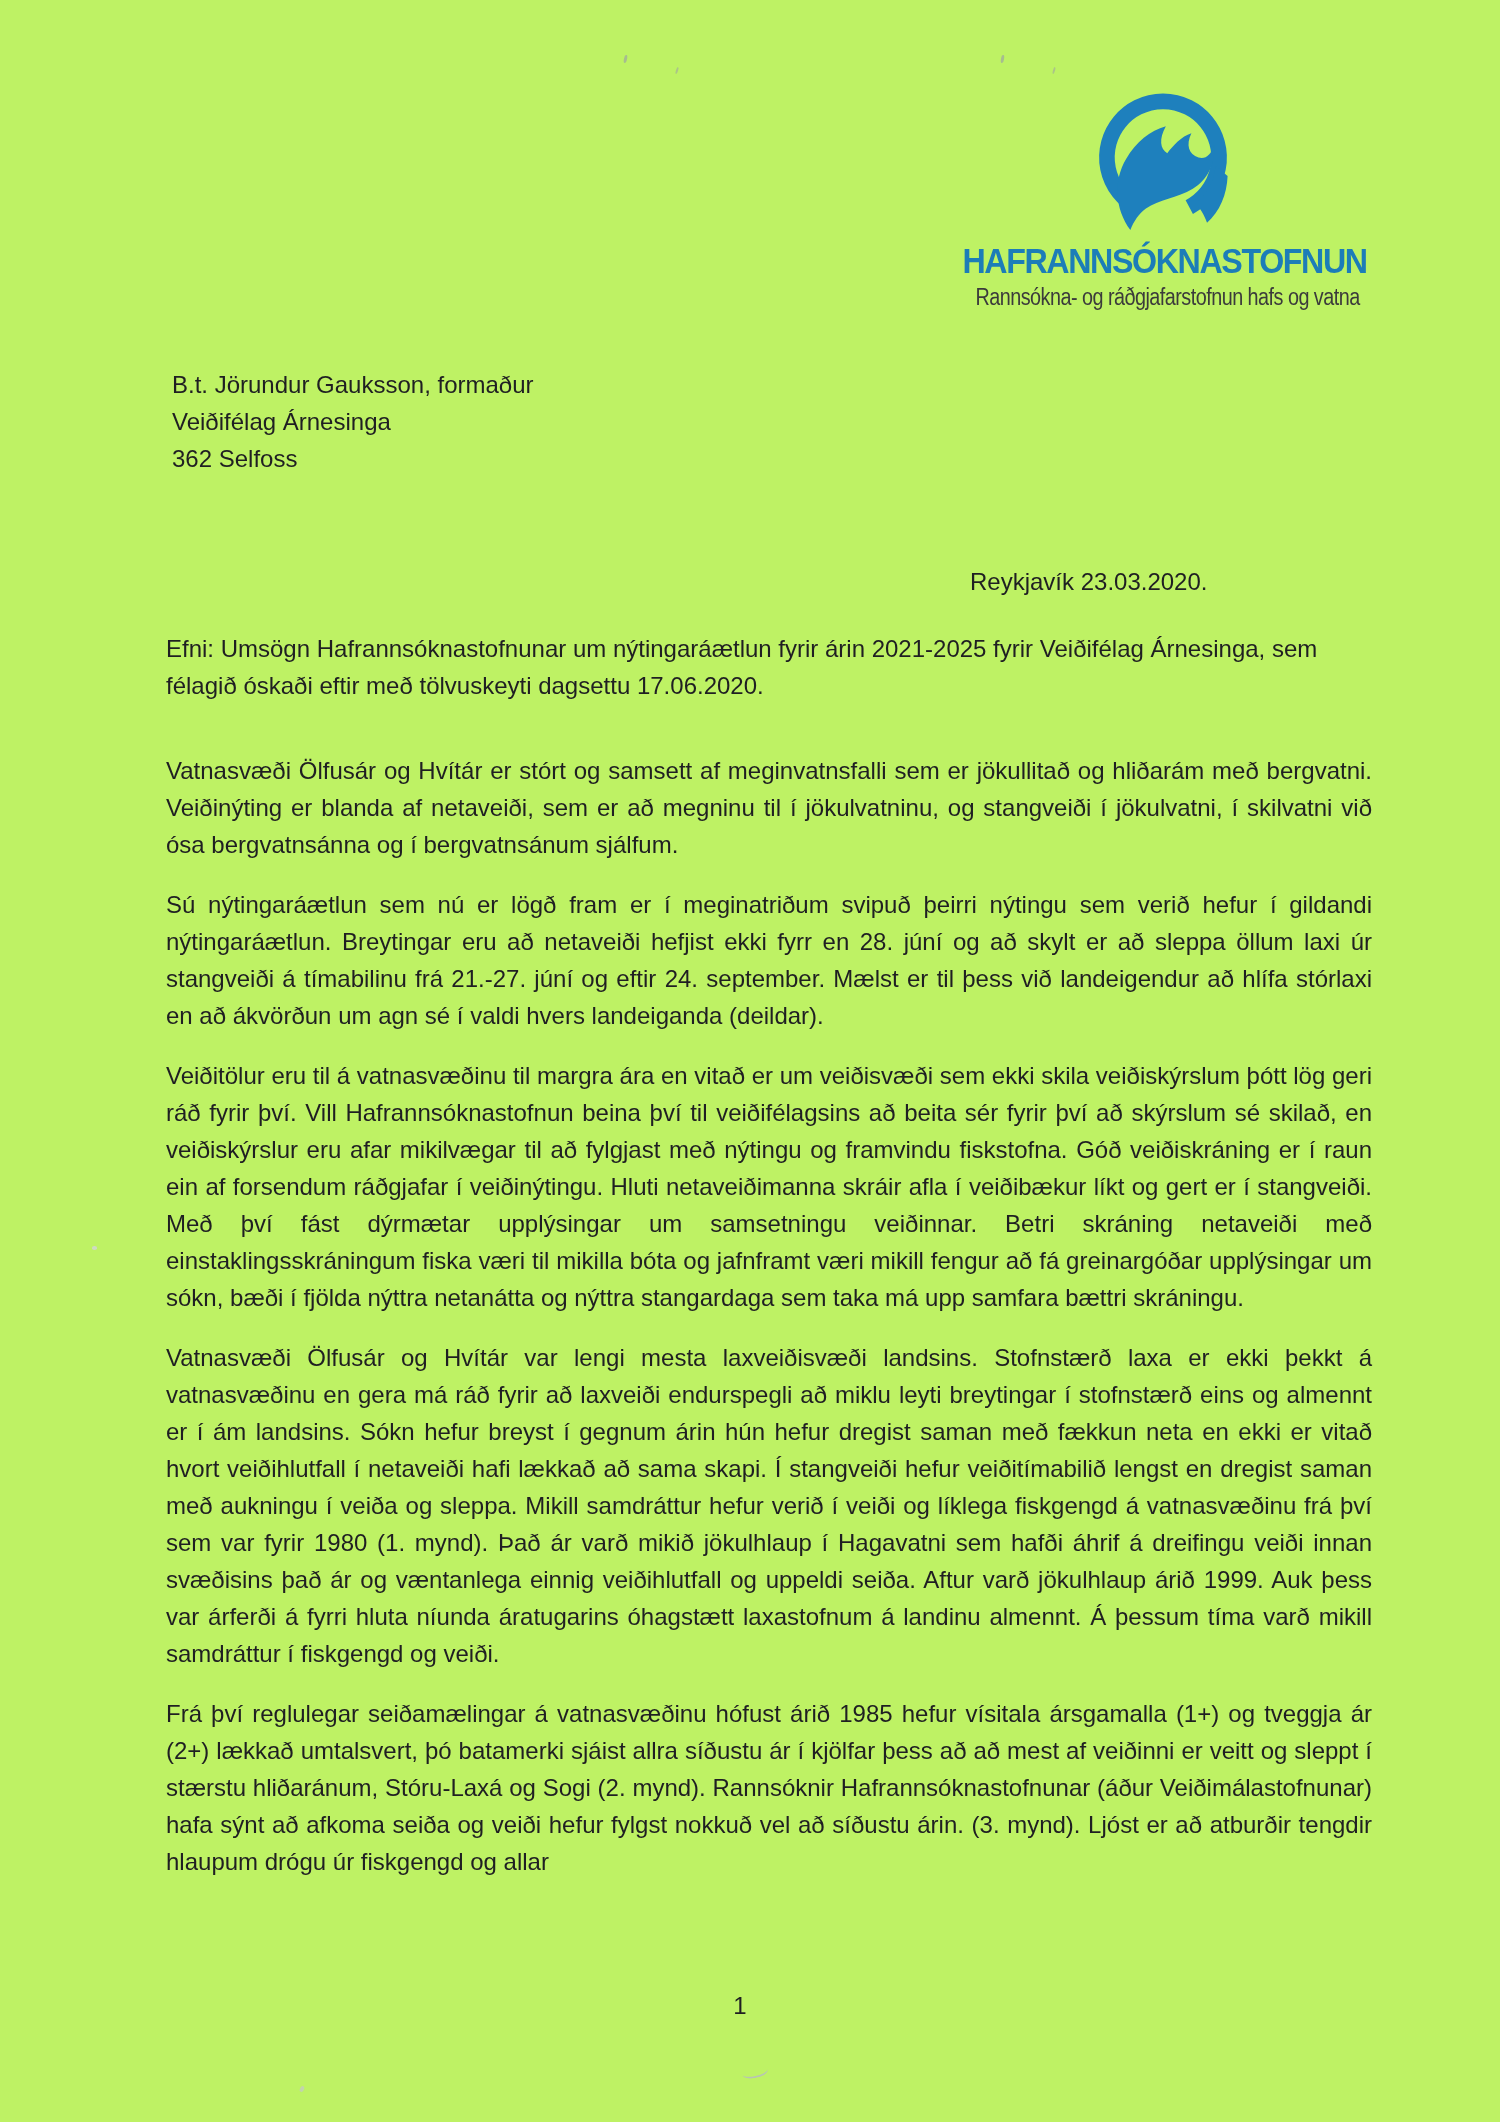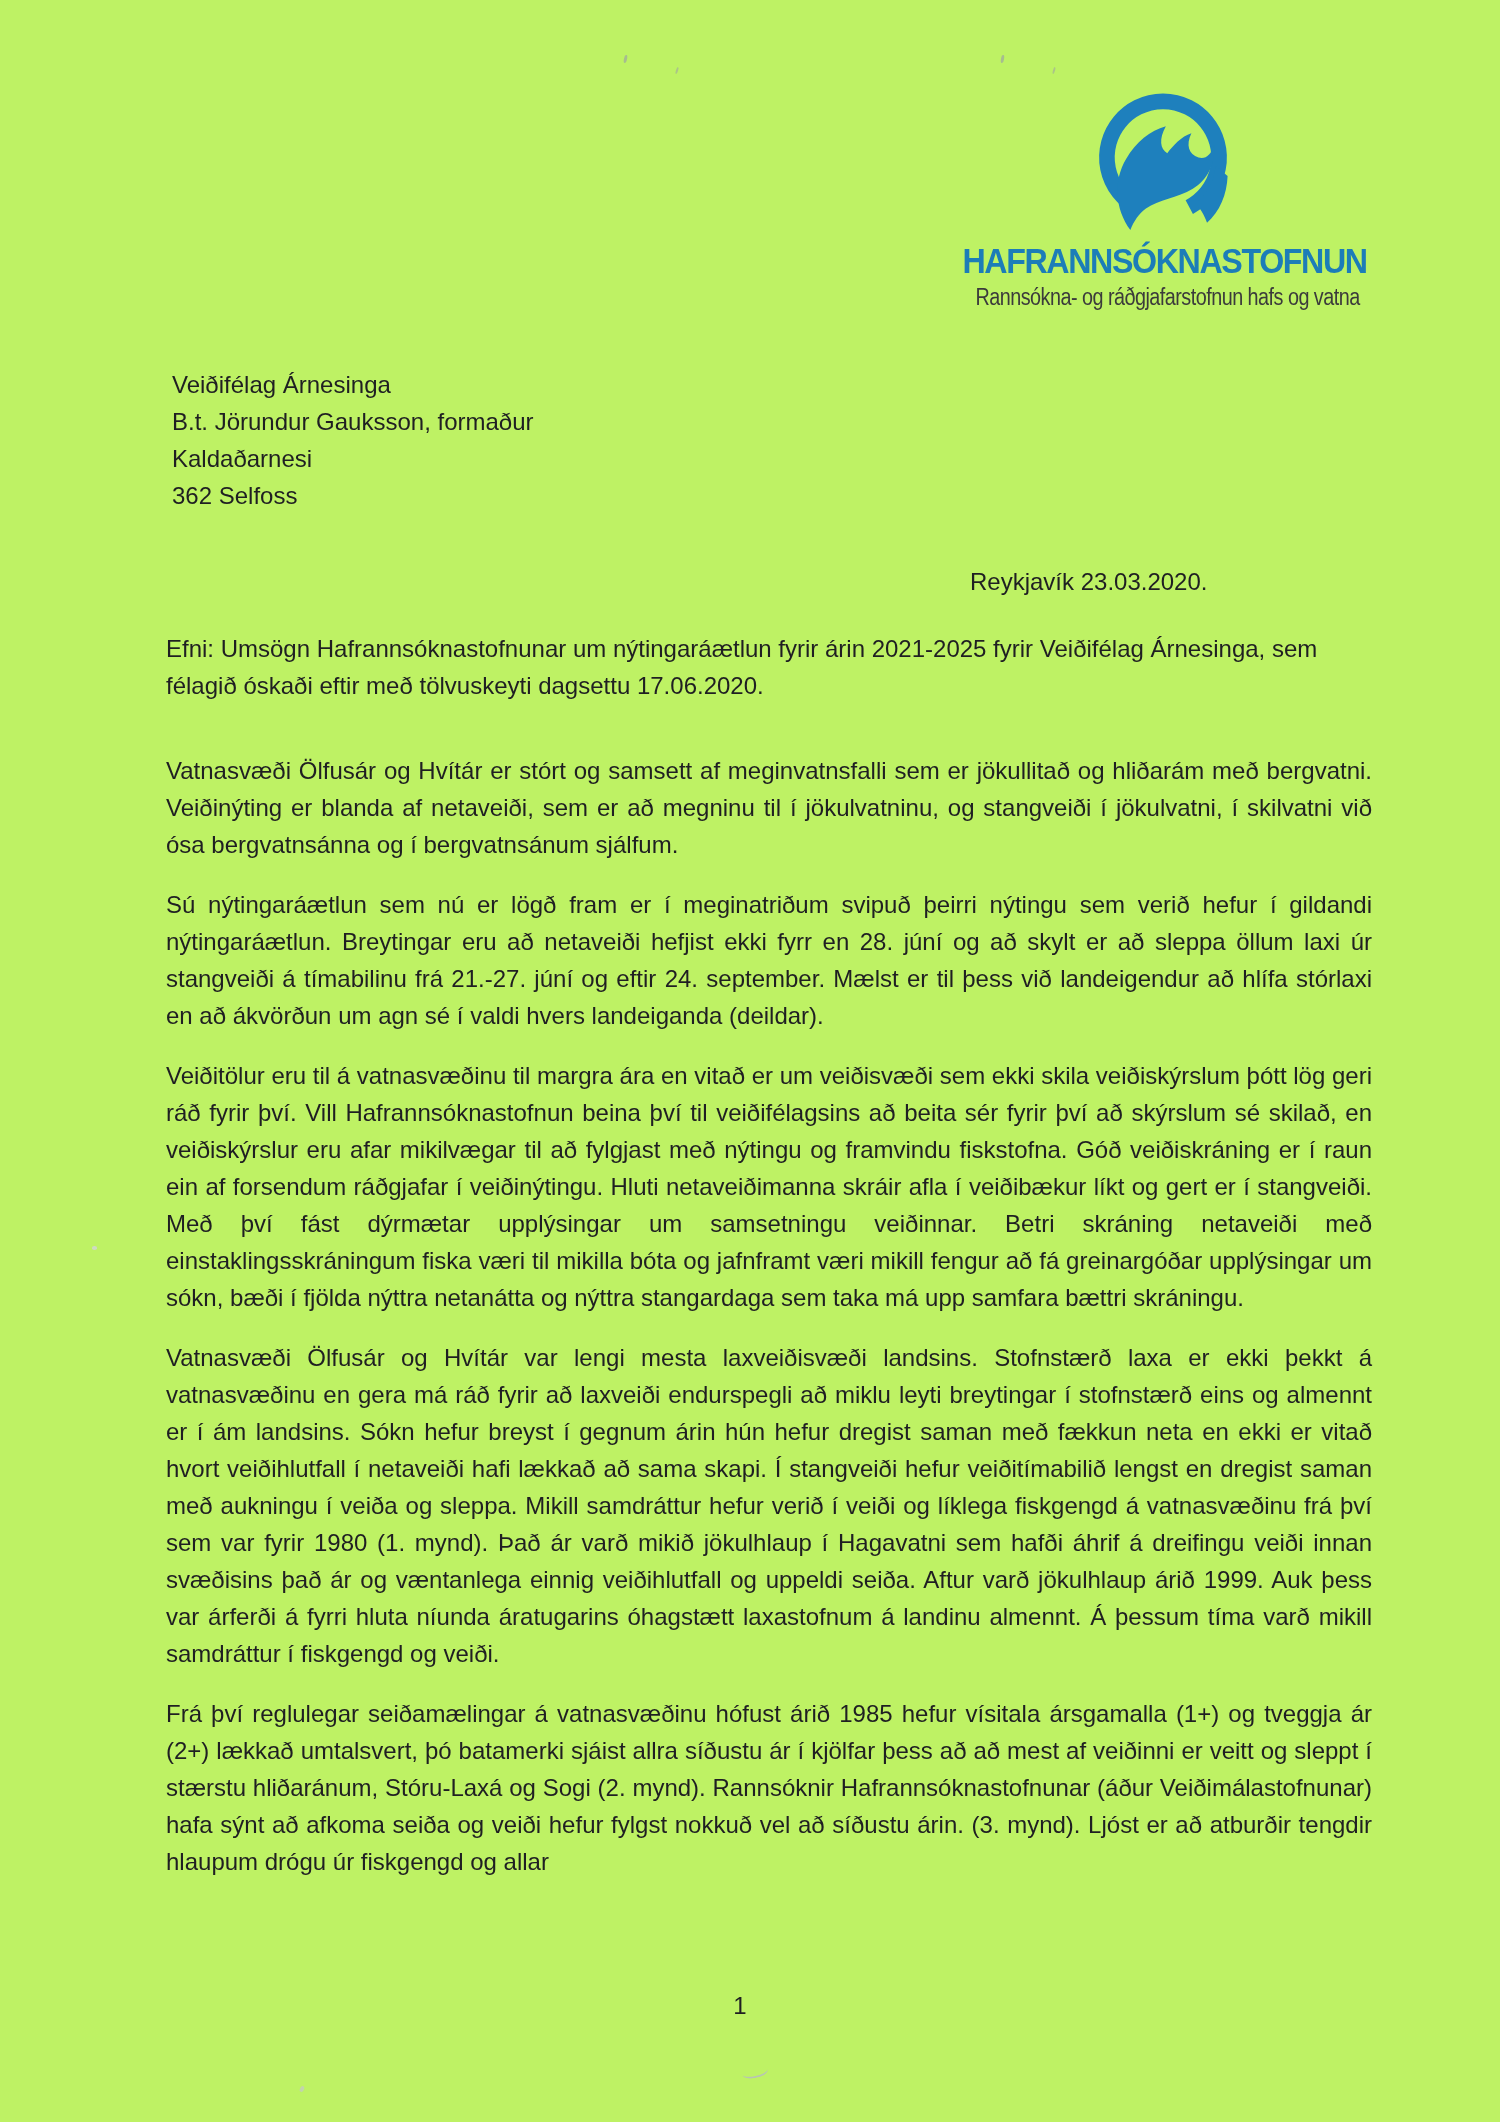--- a/index.html
+++ b/index.html
@@ -145,23 +145,22 @@
           C 86 63 81 72 73 78
           C 76 82 79 86 81 92
           C 90 84 95 72 95.5 59 Z"></path>
       </svg>
     </div>
     <div class="org-name">HAFRANNSÓKNASTOFNUN</div>
     <div class="org-tagline">Rannsókna- og ráðgjafarstofnun hafs og vatna</div>
   </div>
 
   <div class="recipient">
+    <div>B.t. Jörundur Gauksson, formaður</div>
     <div>Veiðifélag Árnesinga</div>
-    <div>B.t. Jörundur Gauksson, formaður</div>
-    <div>Kaldaðarnesi</div>
     <div>362 Selfoss</div>
   </div>
 
   <div class="dateline">Reykjavík 23.03.2020.</div>
 
   <div class="subject">Efni: Umsögn Hafrannsóknastofnunar um nýtingaráætlun fyrir árin 2021-2025 fyrir Veiðifélag Árnesinga, sem félagið óskaði eftir með tölvuskeyti dagsettu 17.06.2020.</div>
 
   <div class="body-text">
     <p>Vatnasvæði Ölfusár og Hvítár er stórt og samsett af meginvatnsfalli sem er jökullitað og hliðarám með bergvatni. Veiðinýting er blanda af netaveiði, sem er að megninu til í jökulvatninu, og stangveiði í jökulvatni, í skilvatni við ósa bergvatnsánna og í bergvatnsánum sjálfum.</p>
     <p>Sú nýtingaráætlun sem nú er lögð fram er í meginatriðum svipuð þeirri nýtingu sem verið hefur í gildandi nýtingaráætlun. Breytingar eru að netaveiði hefjist ekki fyrr en 28. júní og að skylt er að sleppa öllum laxi úr stangveiði á tímabilinu frá 21.-27. júní og eftir 24. september. Mælst er til þess við landeigendur að hlífa stórlaxi en að ákvörðun um agn sé í valdi hvers landeiganda (deildar).</p>

